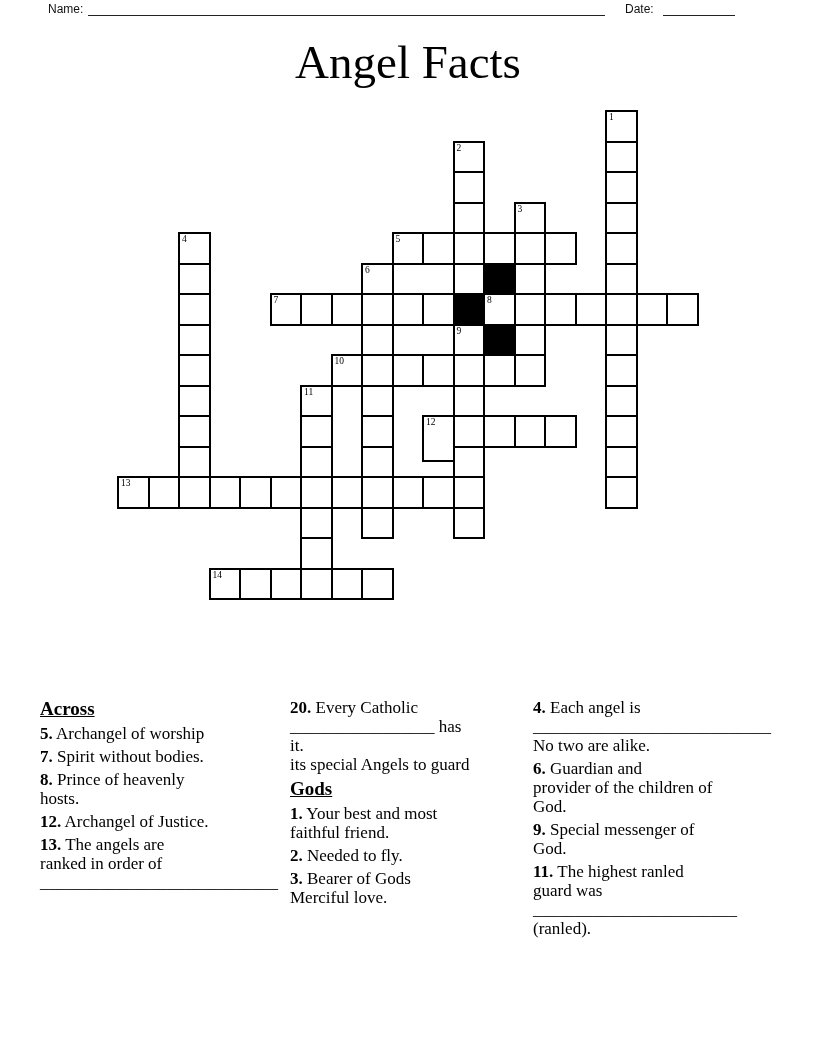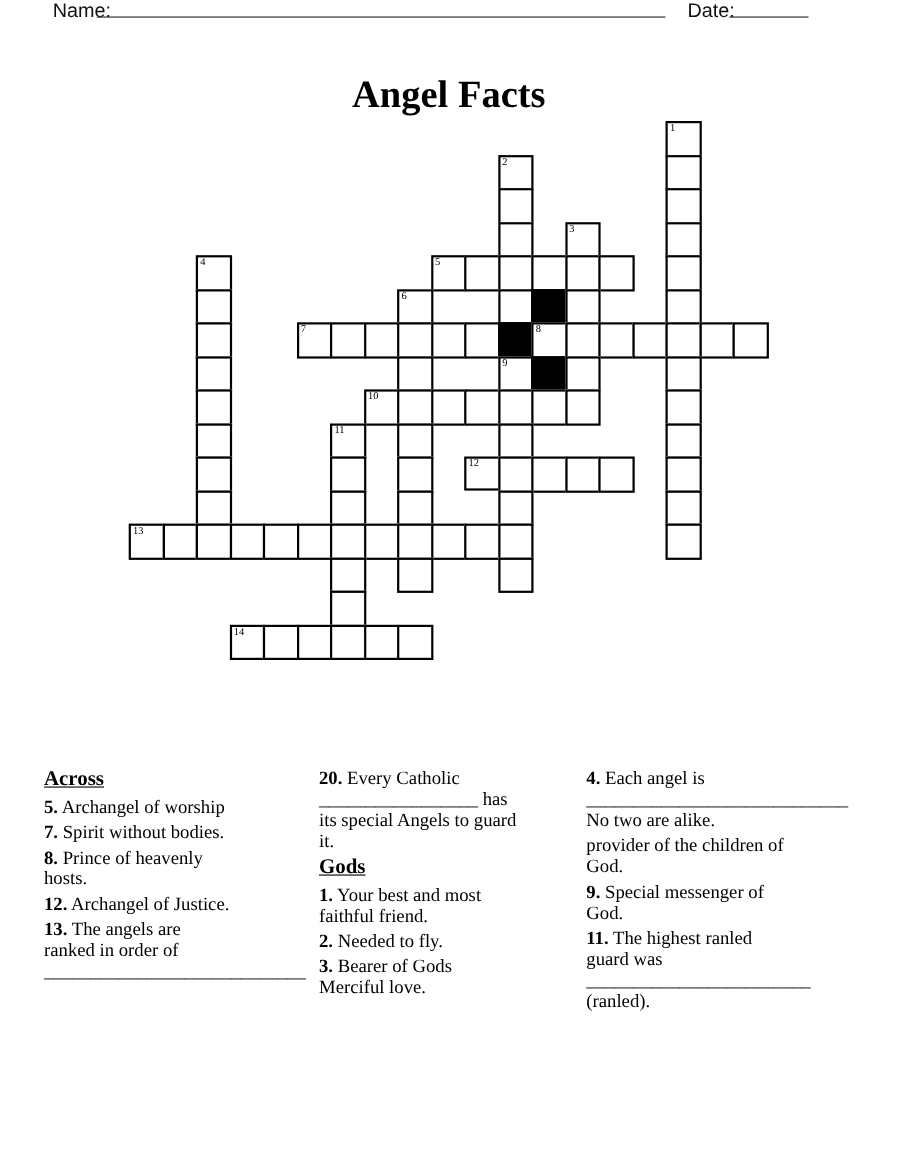--- a/index.html
+++ b/index.html
@@ -11,21 +11,21 @@
     overflow: hidden;
     font-family: "Liberation Serif", "DejaVu Serif", serif;
     color: #000;
   }
 
   
   .hdr-label {
     position: absolute;
     top: 2px;
     font-family: "Liberation Sans", "DejaVu Sans", sans-serif;
-    font-size: 18px;
+    font-size: 12px;
     line-height: 14px;
     color: #111;
   }
   .name-label { left: 48px; }
   .date-label { left: 625px; }
   .fill-line {
     position: absolute;
     top: 0;
     height: 15px;
     border-bottom: 1.5px solid #222;
@@ -34,25 +34,24 @@
   .date-line { left: 663px; width: 72px; }
 
   
   .title {
     position: absolute;
     top: 33px;
     left: 0;
     width: 100%;
     text-align: center;
     font-family: "Liberation Serif", "DejaVu Serif", serif;
-    font-size: 35px;
+    font-size: 47px;
     line-height: 58px;
-    font-weight: 700;
-    color: #000;
-    margin-top: 24px;
+    font-weight: 400;
+    color: #000;
   }
 
   
   .grid { position: absolute; left: 0; top: 0; width: 816px; height: 650px; }
   .cell {
     position: absolute;
     box-sizing: border-box;
     border: 2px solid #000;
     background: #ffffff;
   }
@@ -177,21 +176,21 @@
       <div class="cell" style="left: 178px; top: 384.5px; width: 32.5px; height: 32.5px;"></div>
       <div class="cell" style="left: 300px; top: 384.5px; width: 32.5px; height: 32.5px;">
         <span class="cell-num">11</span>
       </div>
       <div class="cell" style="left: 361px; top: 384.5px; width: 32.5px; height: 32.5px;"></div>
       <div class="cell" style="left: 452.5px; top: 384.5px; width: 32.5px; height: 32.5px;"></div>
       <div class="cell" style="left: 605px; top: 384.5px; width: 32.5px; height: 32.5px;"></div>
       <div class="cell" style="left: 178px; top: 415px; width: 32.5px; height: 32.5px;"></div>
       <div class="cell" style="left: 300px; top: 415px; width: 32.5px; height: 32.5px;"></div>
       <div class="cell" style="left: 361px; top: 415px; width: 32.5px; height: 32.5px;"></div>
-      <div class="cell" style="left: 422px; top: 415px; width: 32.5px; height: 31px;">
+      <div class="cell" style="left: 422px; top: 415px; width: 32.5px; height: 47px;">
         <span class="cell-num">12</span>
       </div>
       <div class="cell" style="left: 452.5px; top: 415px; width: 32.5px; height: 32.5px;"></div>
       <div class="cell" style="left: 483px; top: 415px; width: 32.5px; height: 32.5px;"></div>
       <div class="cell" style="left: 513.5px; top: 415px; width: 32.5px; height: 32.5px;"></div>
       <div class="cell" style="left: 544px; top: 415px; width: 32.5px; height: 32.5px;"></div>
       <div class="cell" style="left: 605px; top: 415px; width: 32.5px; height: 32.5px;"></div>
       <div class="cell" style="left: 178px; top: 445.5px; width: 32.5px; height: 32.5px;"></div>
       <div class="cell" style="left: 300px; top: 445.5px; width: 32.5px; height: 32.5px;"></div>
       <div class="cell" style="left: 361px; top: 445.5px; width: 32.5px; height: 32.5px;"></div>
@@ -244,22 +243,22 @@
       <div class="clue">
         <div class="clue-line"><span class="clue-num">13.</span> The angels are</div>
         <div class="clue-line">ranked in order of</div>
         <div class="clue-line">____________________________</div>
       </div>
     </div>
   <div class="clue-col clue-col-2" id="clue-col-2">
       <div class="clue">
         <div class="clue-line"><span class="clue-num">20.</span> Every Catholic</div>
         <div class="clue-line">_________________ has</div>
+        <div class="clue-line">it.</div>
         <div class="clue-line">its special Angels to guard</div>
-        <div class="clue-line">it.</div>
       </div>
       <div class="clue-heading">Gods</div>
       <div class="clue">
         <div class="clue-line"><span class="clue-num">1.</span> Your best and most</div>
         <div class="clue-line">faithful friend.</div>
       </div>
       <div class="clue">
         <div class="clue-line"><span class="clue-num">2.</span> Needed to fly.</div>
       </div>
       <div class="clue">
@@ -267,20 +266,21 @@
         <div class="clue-line">Merciful love.</div>
       </div>
     </div>
   <div class="clue-col clue-col-3" id="clue-col-3">
       <div class="clue">
         <div class="clue-line"><span class="clue-num">4.</span> Each angel is</div>
         <div class="clue-line">____________________________</div>
         <div class="clue-line">No two are alike.</div>
       </div>
       <div class="clue">
+        <div class="clue-line"><span class="clue-num">6.</span> Guardian and</div>
         <div class="clue-line">provider of the children of</div>
         <div class="clue-line">God.</div>
       </div>
       <div class="clue">
         <div class="clue-line"><span class="clue-num">9.</span> Special messenger of</div>
         <div class="clue-line">God.</div>
       </div>
       <div class="clue">
         <div class="clue-line"><span class="clue-num">11.</span> The highest ranled</div>
         <div class="clue-line">guard was</div>

